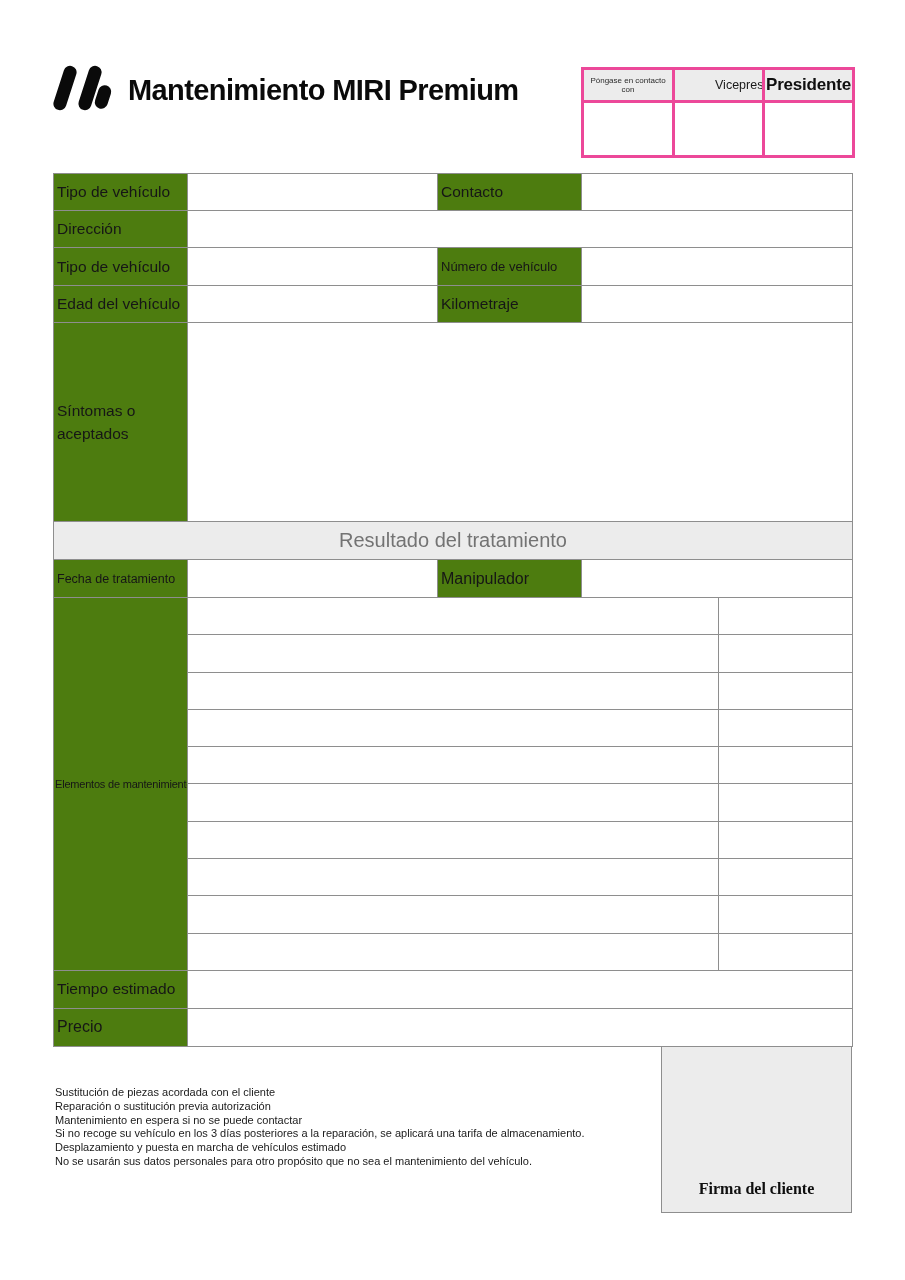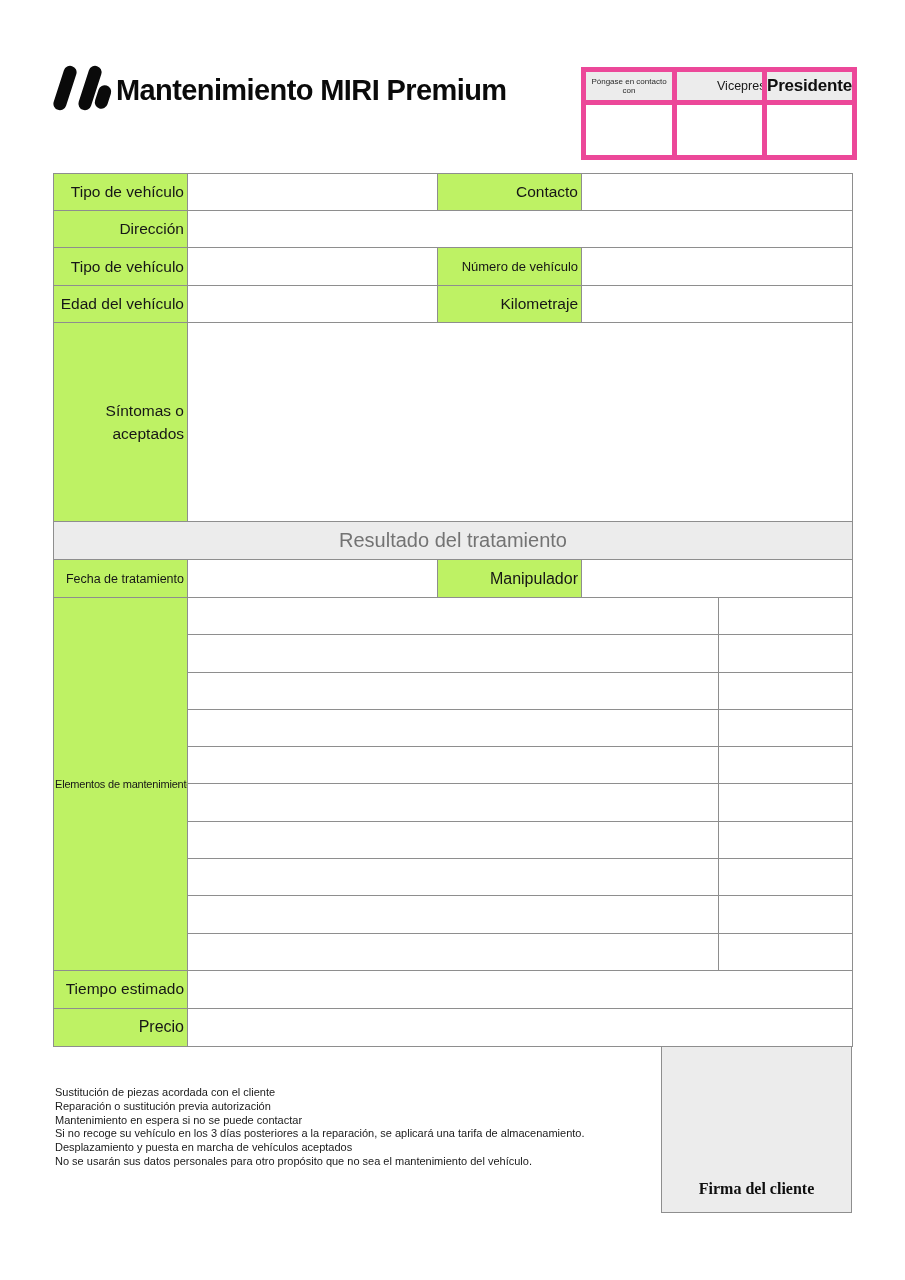--- a/index.html
+++ b/index.html
@@ -17,39 +17,40 @@
     overflow: hidden;
   }
 
   
   .brand {
     position: absolute;
     left: 52px;
     top: 64px;
     display: flex;
     align-items: center;
+    gap: 12px;
   }
   .logo { width: 64px; height: 52px; flex: 0 0 auto; }
   .title {
     font-size: 29px;
     font-weight: 700;
     letter-spacing: -0.6px;
     color: #0a0a0a;
     white-space: nowrap;
   }
 
   
   .approval { position: absolute; left: 581px; top: 67px; }
   .approval table {
     border-collapse: collapse;
     table-layout: fixed;
     width: 271px;
   }
   .approval td {
-    border: 5px solid #ec4899;
+    border: 3px solid #ec4899;
     text-align: center;
     vertical-align: middle;
     overflow: hidden;
   }
   .approval .hdr { background: #ececec; height: 33px; }
   .approval .sign { height: 55px; background: #ffffff; }
   .a0 { font-size: 8px; color: #2a2a2a; }
   .a1 { font-size: 12.5px; color: #1a1a1a; padding-left: 40px; }
   .a2 { font-size: 17px; font-weight: 600; color: #0f0f0f; letter-spacing: -0.2px; margin-top: 17px; }
 
@@ -59,22 +60,22 @@
     border-collapse: collapse;
     table-layout: fixed;
     width: 799px;
   }
   .main td {
     border: 1px solid #8e8e8e;
     vertical-align: middle;
     overflow: hidden;
   }
   .label {
-    background: #bef264;
-    text-align: right;
+    background: #4d7c0f;
+    text-align: left;
     font-size: 15.5px;
     color: #161616;
     padding: 2px 3px;
   }
   .input { background: #ffffff; }
   .small  { font-size: 13px; }
   .xsmall { font-size: 12.5px; }
   .h37 { height: 37px; }
   .h38 { height: 38px; }
   .sym { height: 199px; line-height: 1.5; }
@@ -263,21 +264,21 @@
         </tr>
       </tbody>
     </table>
   </div>
 
   <div class="notes">
     <div>Sustitución de piezas acordada con el cliente</div>
     <div>Reparación o sustitución previa autorización</div>
     <div>Mantenimiento en espera si no se puede contactar</div>
     <div>Si no recoge su vehículo en los 3 días posteriores a la reparación, se aplicará una tarifa de almacenamiento.</div>
-    <div>Desplazamiento y puesta en marcha de vehículos aceptados</div>
+    <div>Desplazamiento y puesta en marcha de vehículos estimado</div>
     <div>No se usarán sus datos personales para otro propósito que no sea el mantenimiento del vehículo.</div>
   </div>
 
   <div class="signature">
     <span>Firma del cliente</span>
   </div>
 
 </div>
 
 </body></html>

